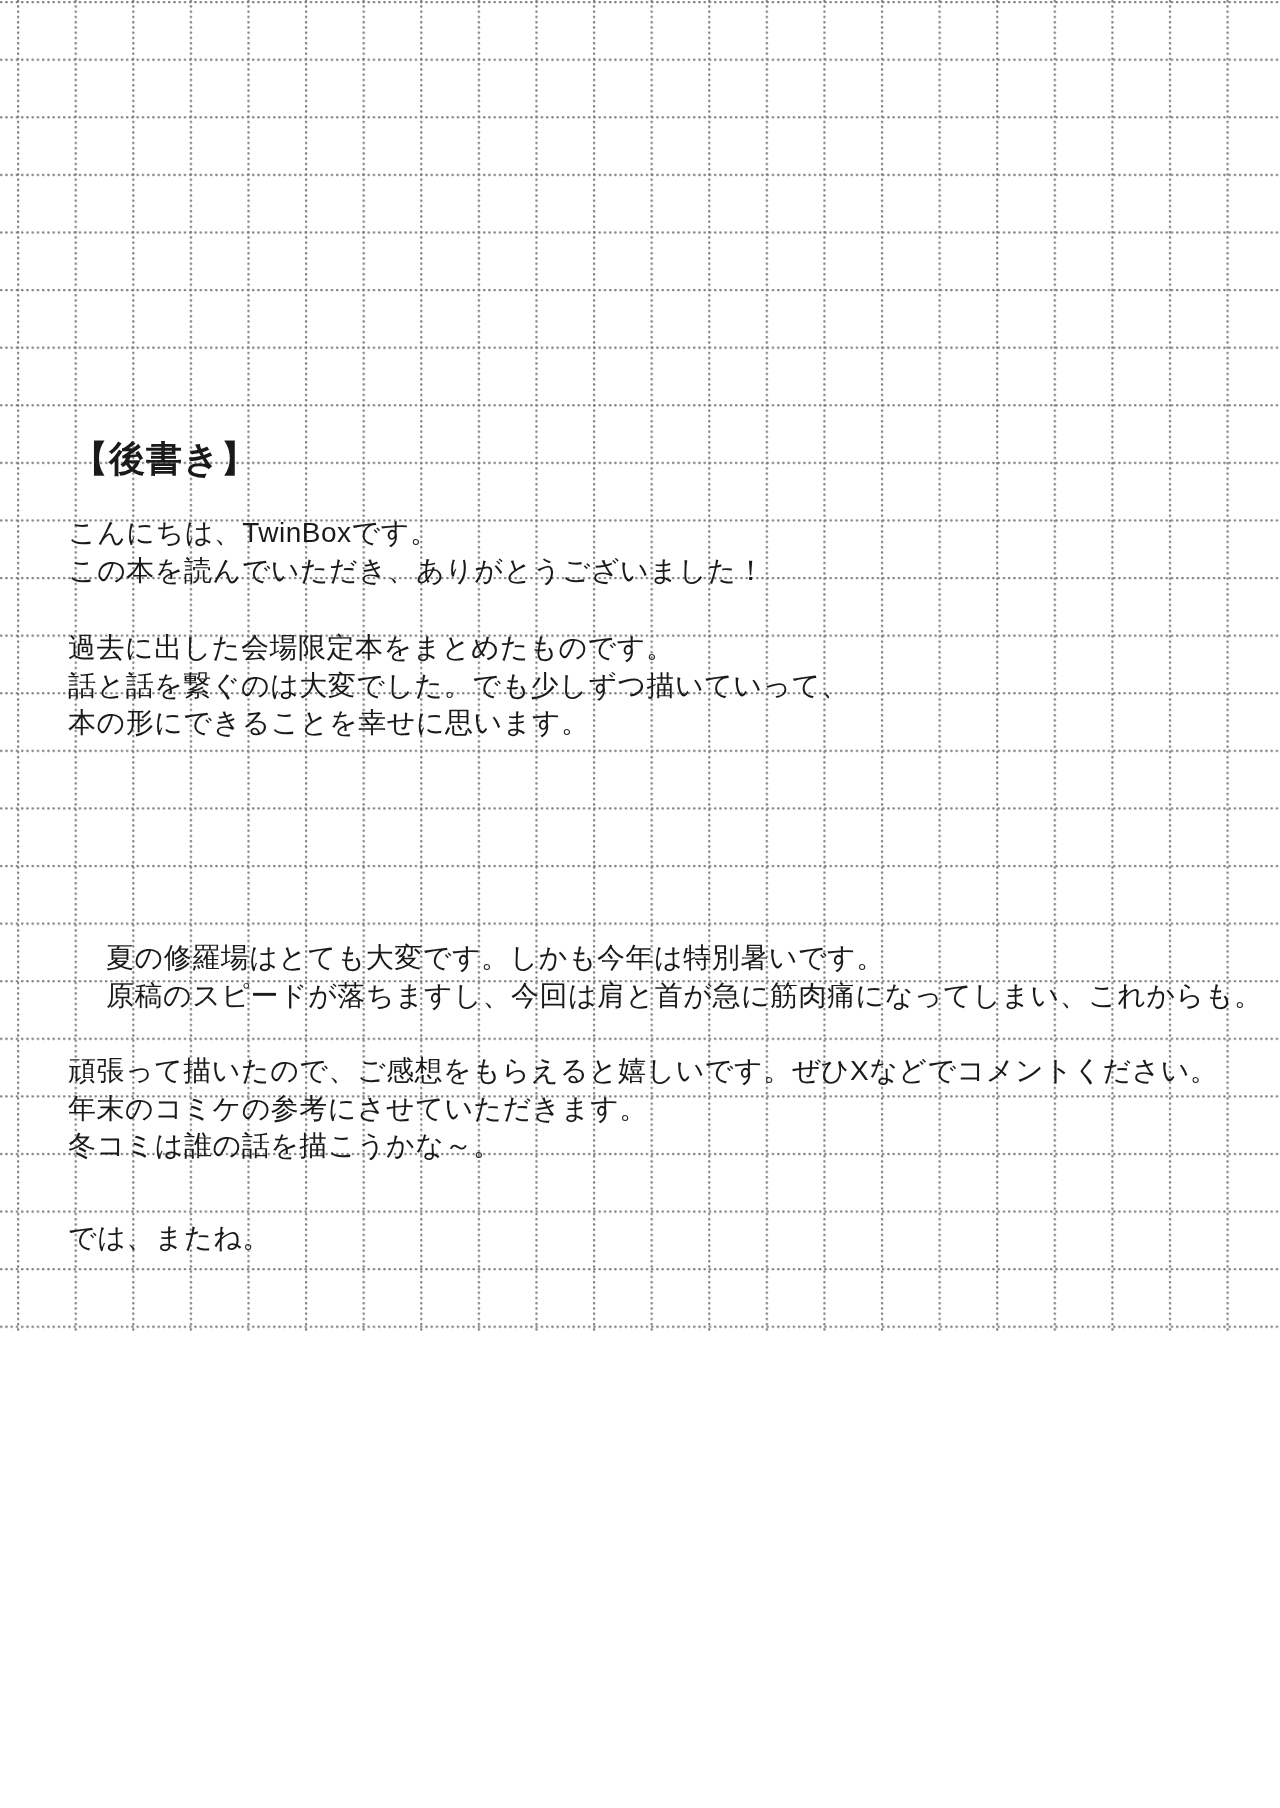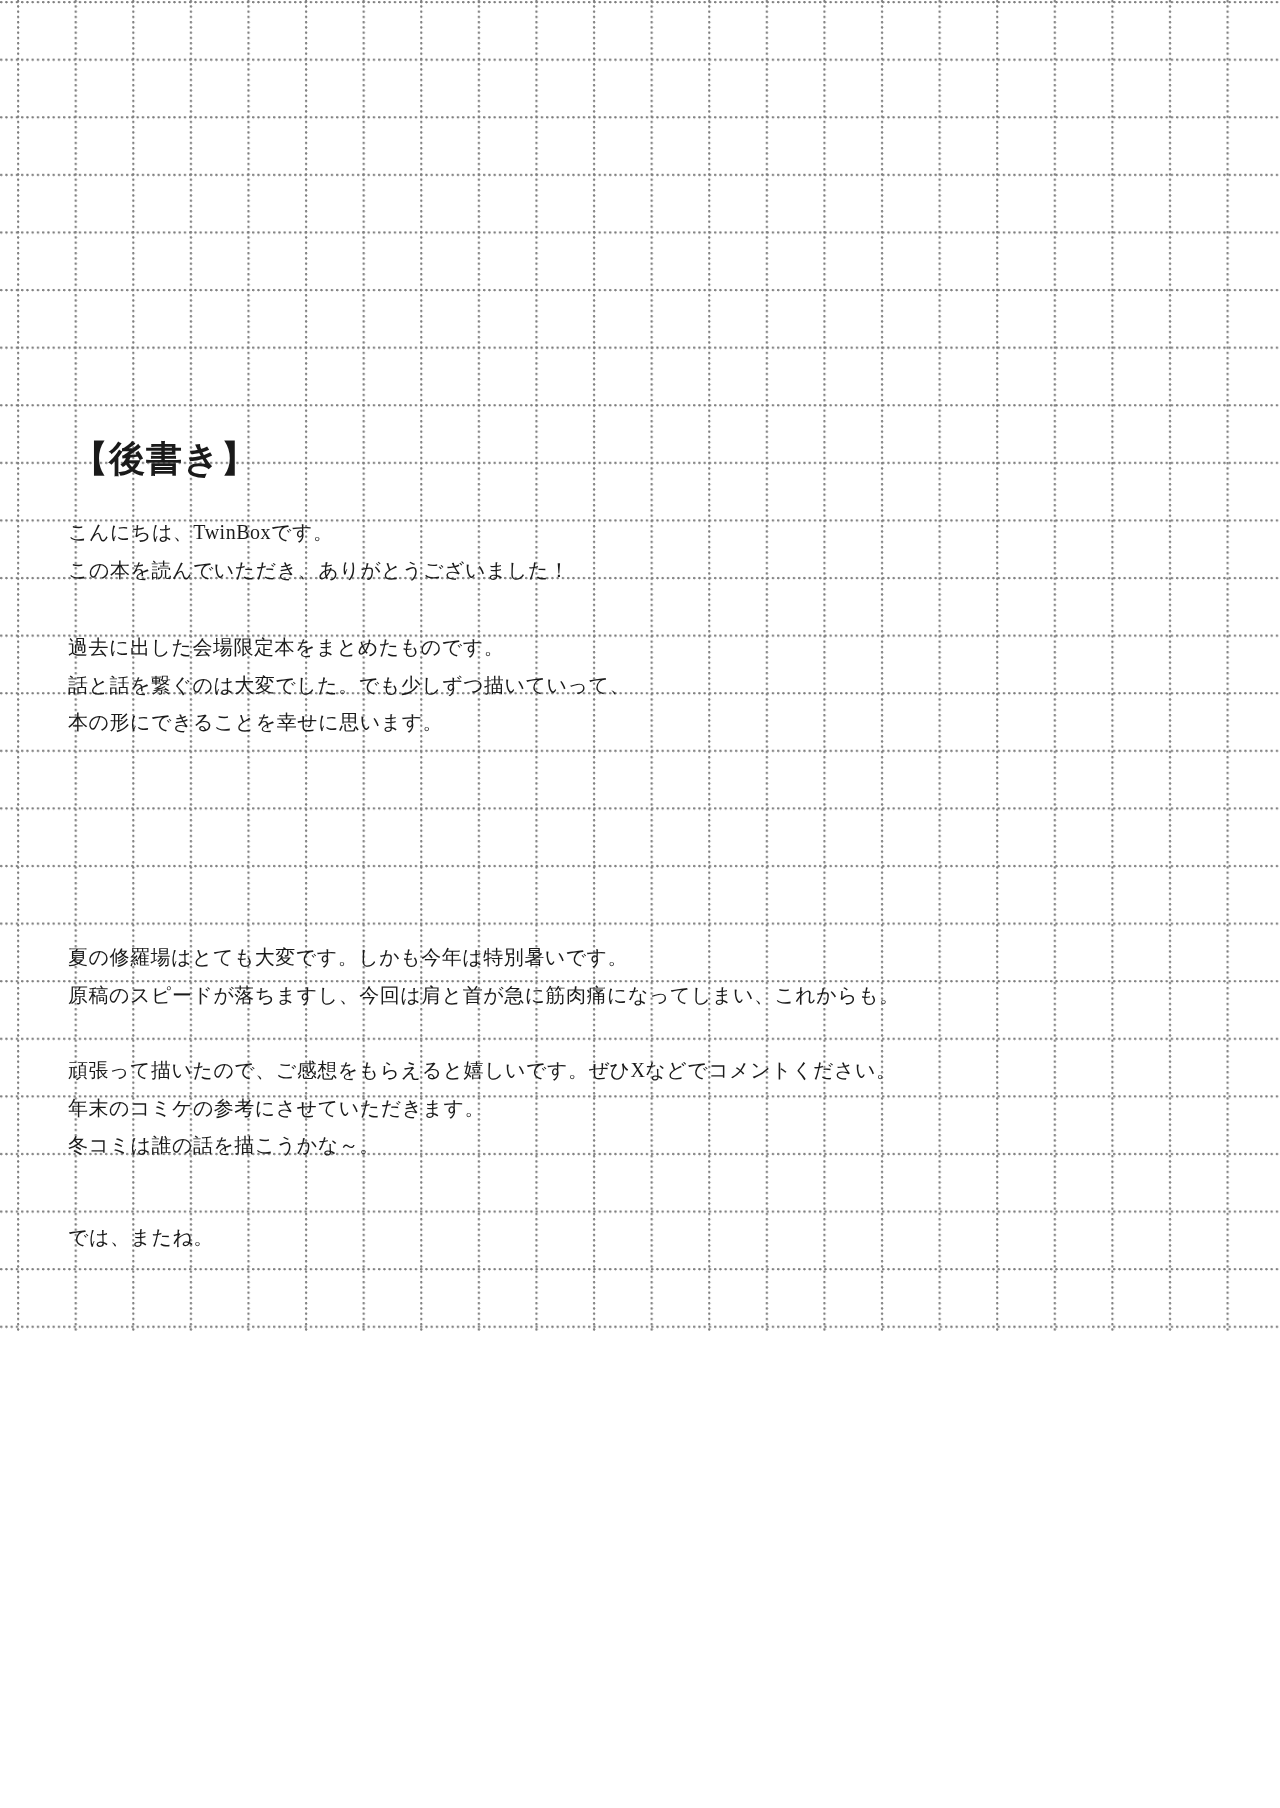--- a/index.html
+++ b/index.html
@@ -12,44 +12,44 @@
     width: 1280px;
     height: 1332px;
     background-color: #ffffff;
     
     background-image:
       radial-gradient(circle at 1.2px 1.2px, #7d7d7d 0.9px, rgba(255,255,255,0) 1.5px),
       radial-gradient(circle at 1.2px 1.2px, #7d7d7d 0.9px, rgba(255,255,255,0) 1.5px);
     background-size: 5.25px 57.6px, 57.6px 5.25px;
     background-position: 0px 1px, 17px 0px;
     overflow: hidden;
-    font-family: Liberation Serif, serif;
+    font-family: Liberation Sans, sans-serif;
     color: #1a1a1a;
   }
   .title {
     position: absolute;
     left: 72px;
     top: 435px;
     font-size: 36px;
     font-weight: 600;
     letter-spacing: 1px;
     white-space: nowrap;
   }
   .para {
     position: absolute;
     left: 68px;
-    font-size: 20px;
+    font-size: 28px;
     line-height: 37.5px;
     letter-spacing: 0.5px;
     white-space: nowrap;
   }
   .p0 { top: 514px; }
   .p1 { top: 629px; }
   .p2 { top: 823px; }
-  .p3 { top: 939px; }
+  .p3 { top: 939px; margin-left: 38px; }
   .p4 { top: 1052px; }
   .p5 { top: 1219px; }
   .signature {
     position: absolute;
     left: 70px;
     top: 1327px;
     font-size: 38px;
     font-weight: 500;
     letter-spacing: 1px;
     white-space: nowrap;

